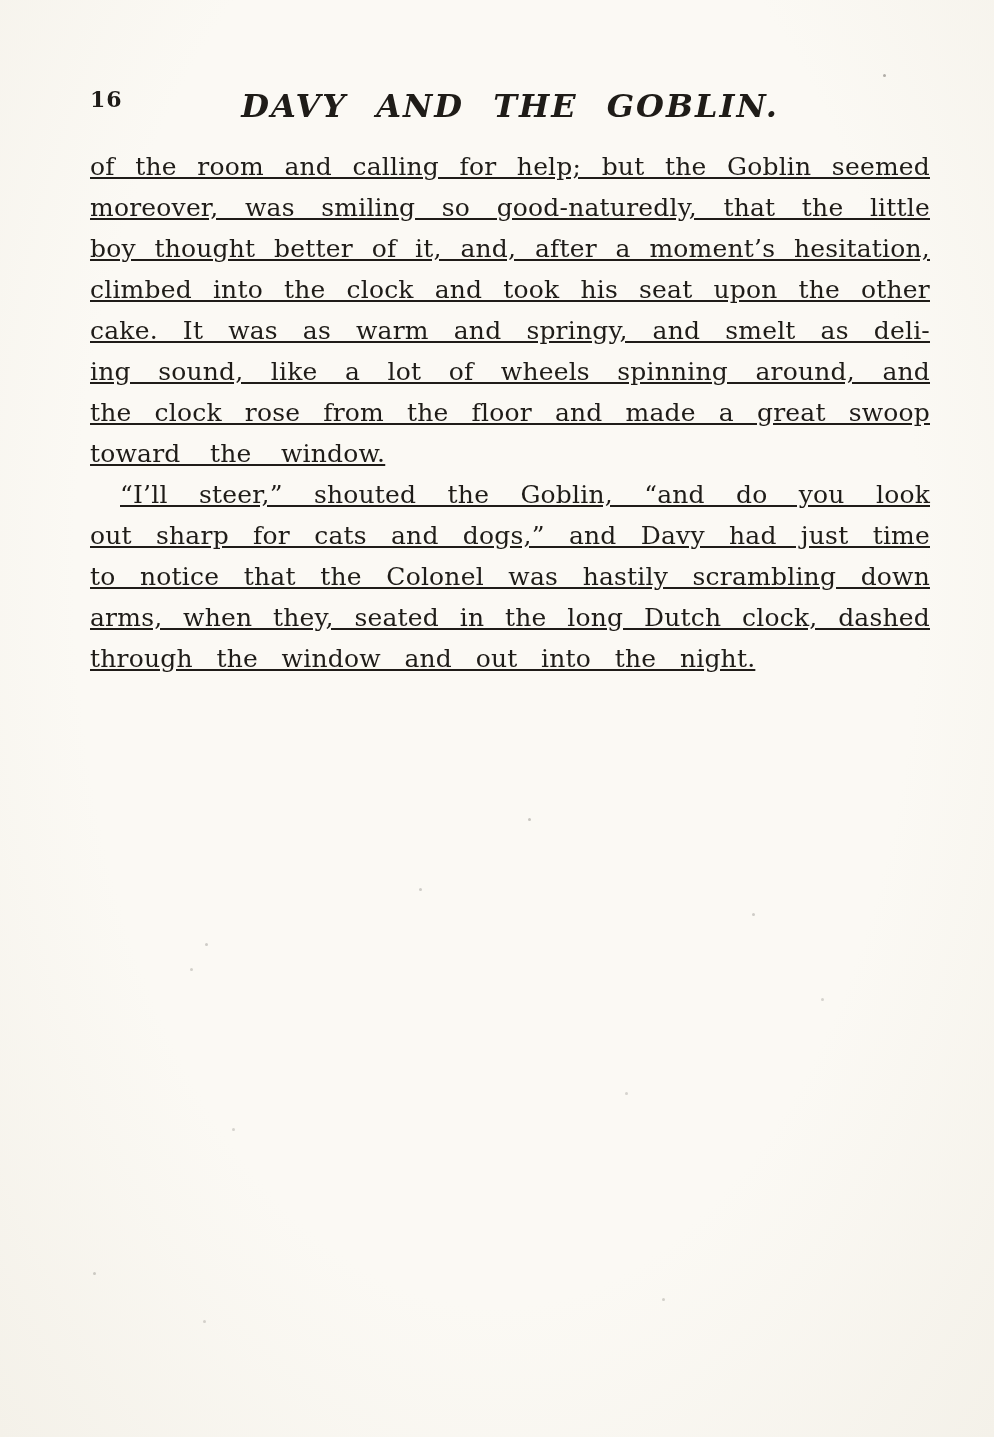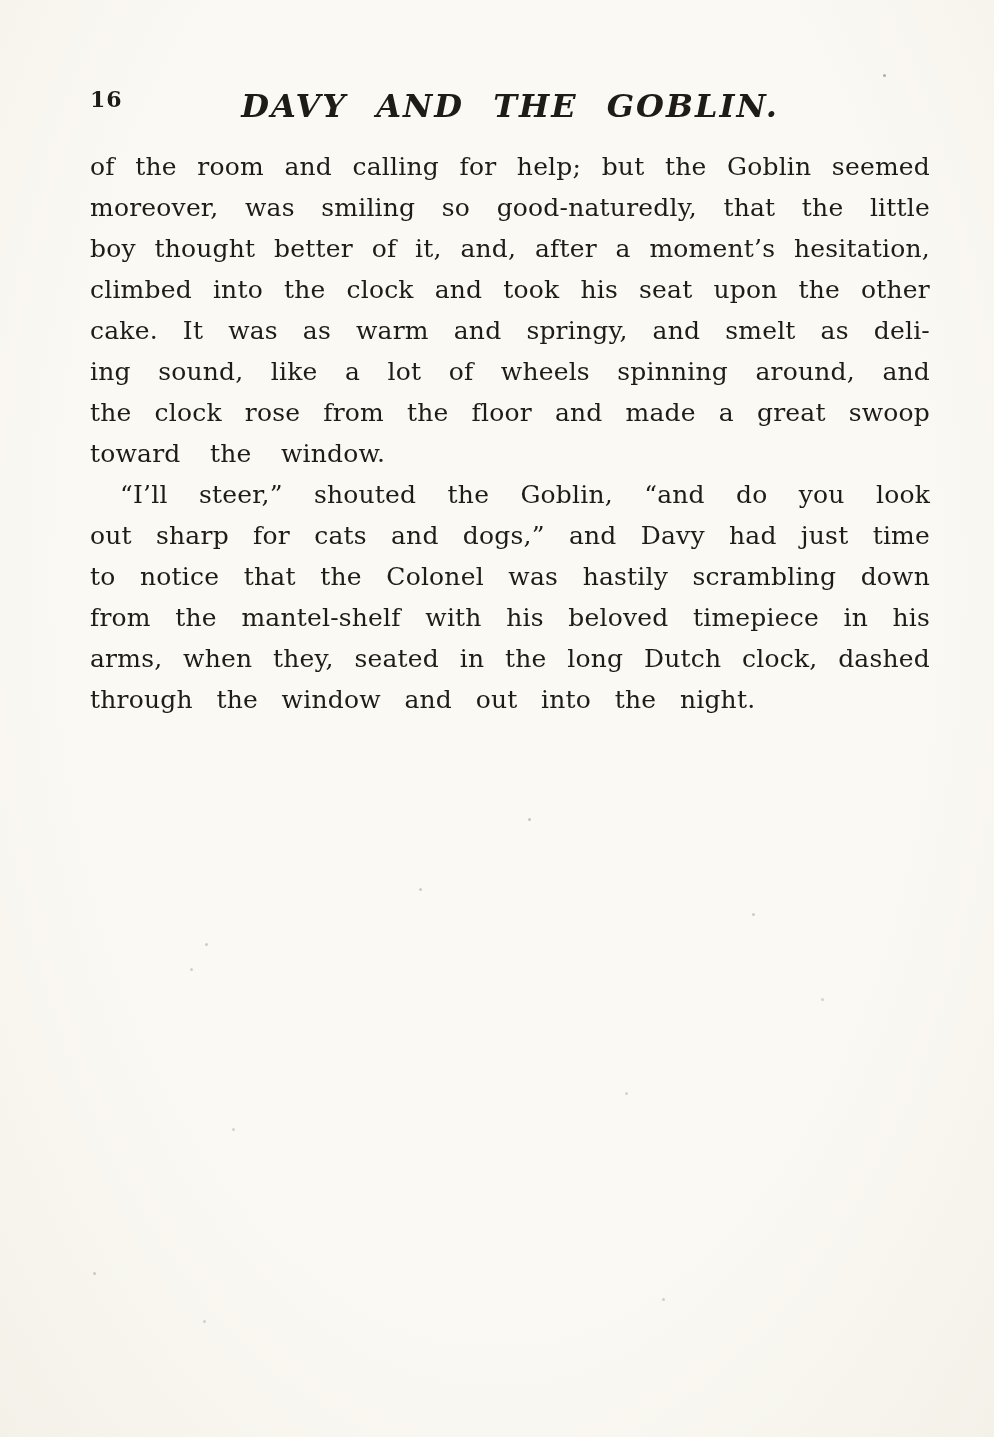--- a/index.html
+++ b/index.html
@@ -44,20 +44,21 @@
     padding-top: 3px;
   }
   .text-block {
     position: absolute;
     top: 146px;
     left: 90px;
     width: 840px;
   }
   .paragraph {
     margin: 0;
+    text-decoration: underline;
   }
   .line {
     font-size: 25px;
     line-height: 41px;
     white-space: normal;
     letter-spacing: 0.2px;
   }
   .line.justify {
     text-align: justify;
     text-align-last: justify;
@@ -99,21 +100,20 @@
       <div class="line justify">cake. It was as warm and springy, and smelt as deli-</div>
       <div class="line justify">ing sound, like a lot of wheels spinning around, and</div>
       <div class="line justify">the clock rose from the floor and made a great swoop</div>
       <div class="line para-end">toward the window.</div>
     </div>
 
     <div class="paragraph">
       <div class="line justify indent">“I’ll steer,” shouted the Goblin, “and do you look</div>
       <div class="line justify">out sharp for cats and dogs,” and Davy had just time</div>
       <div class="line justify">to notice that the Colonel was hastily scrambling down</div>
-      <div class="line justify">from the mantel-shelf with his beloved timepiece in his</div>
       <div class="line justify">arms, when they, seated in the long Dutch clock, dashed</div>
       <div class="line para-end-wide">through the window and out into the night.</div>
     </div>
 
   </main>
 
   <div class="speck" style="left:883px; top:74px; width:3px; height:3px;"></div>
   <div class="speck" style="left:528px; top:818px; width:3px; height:3px; opacity:.7;"></div>
   <div class="speck" style="left:419px; top:888px; width:3px; height:3px; opacity:.6;"></div>
   <div class="speck" style="left:752px; top:913px; width:3px; height:3px; opacity:.6;"></div>

